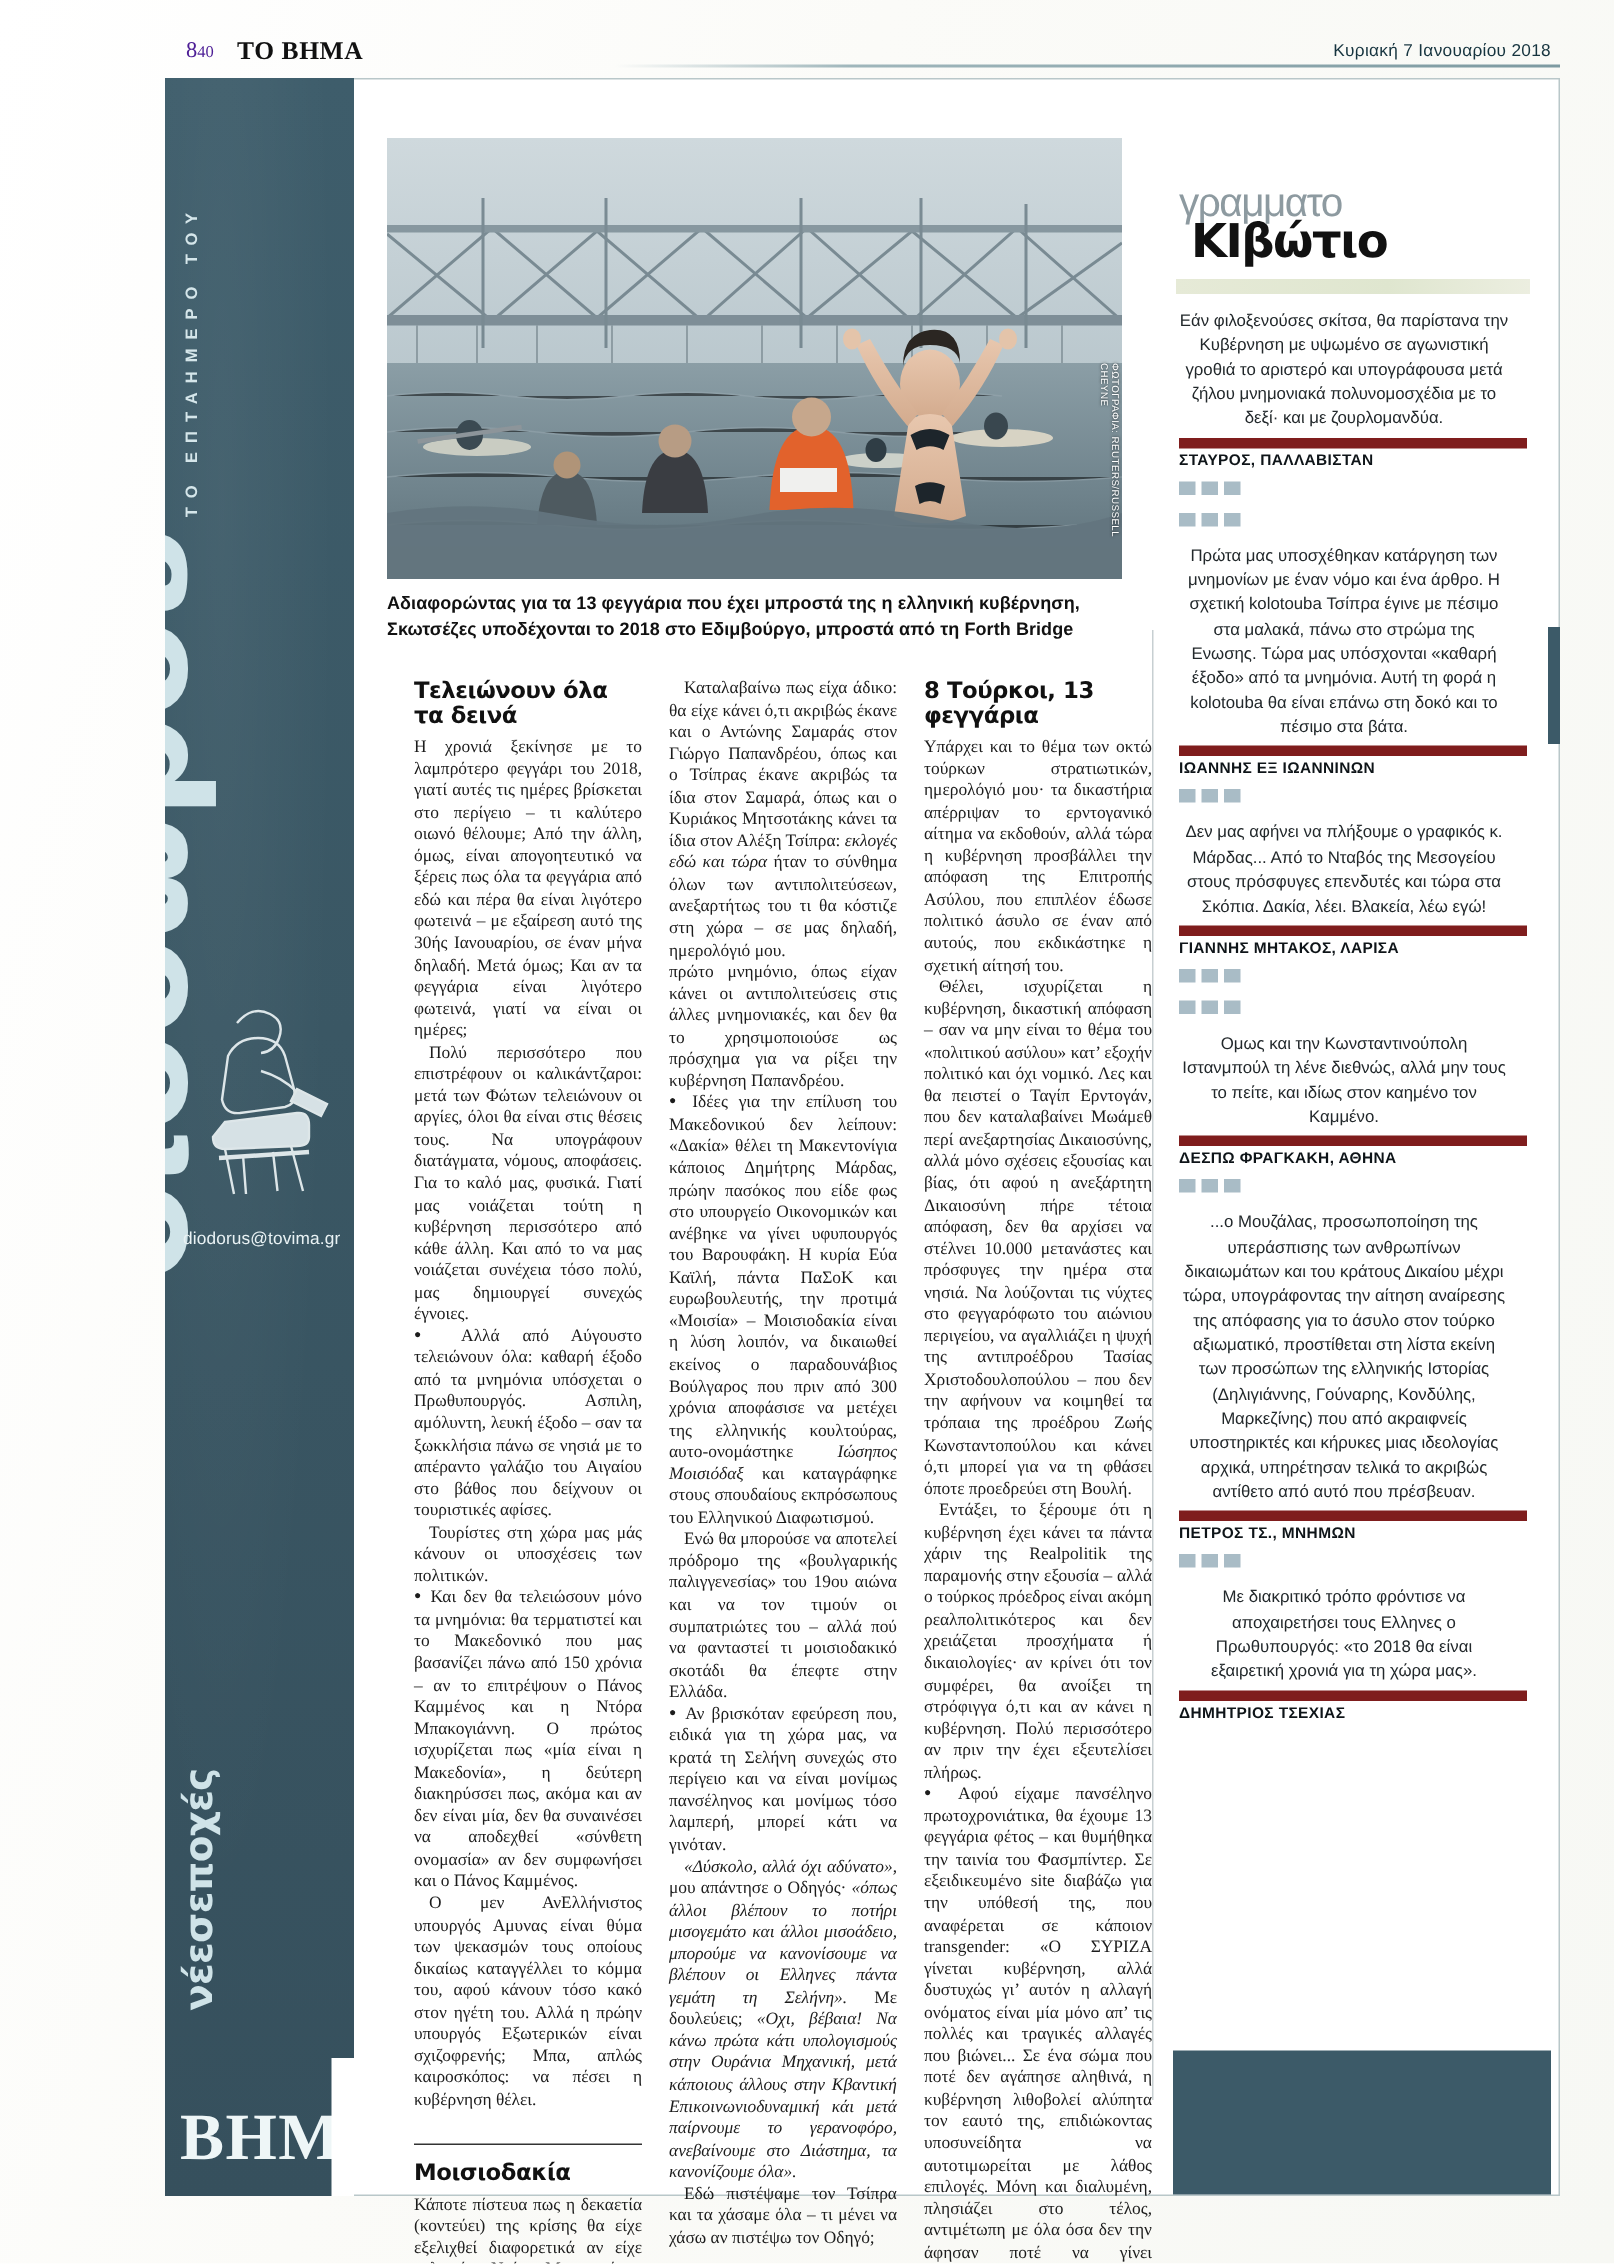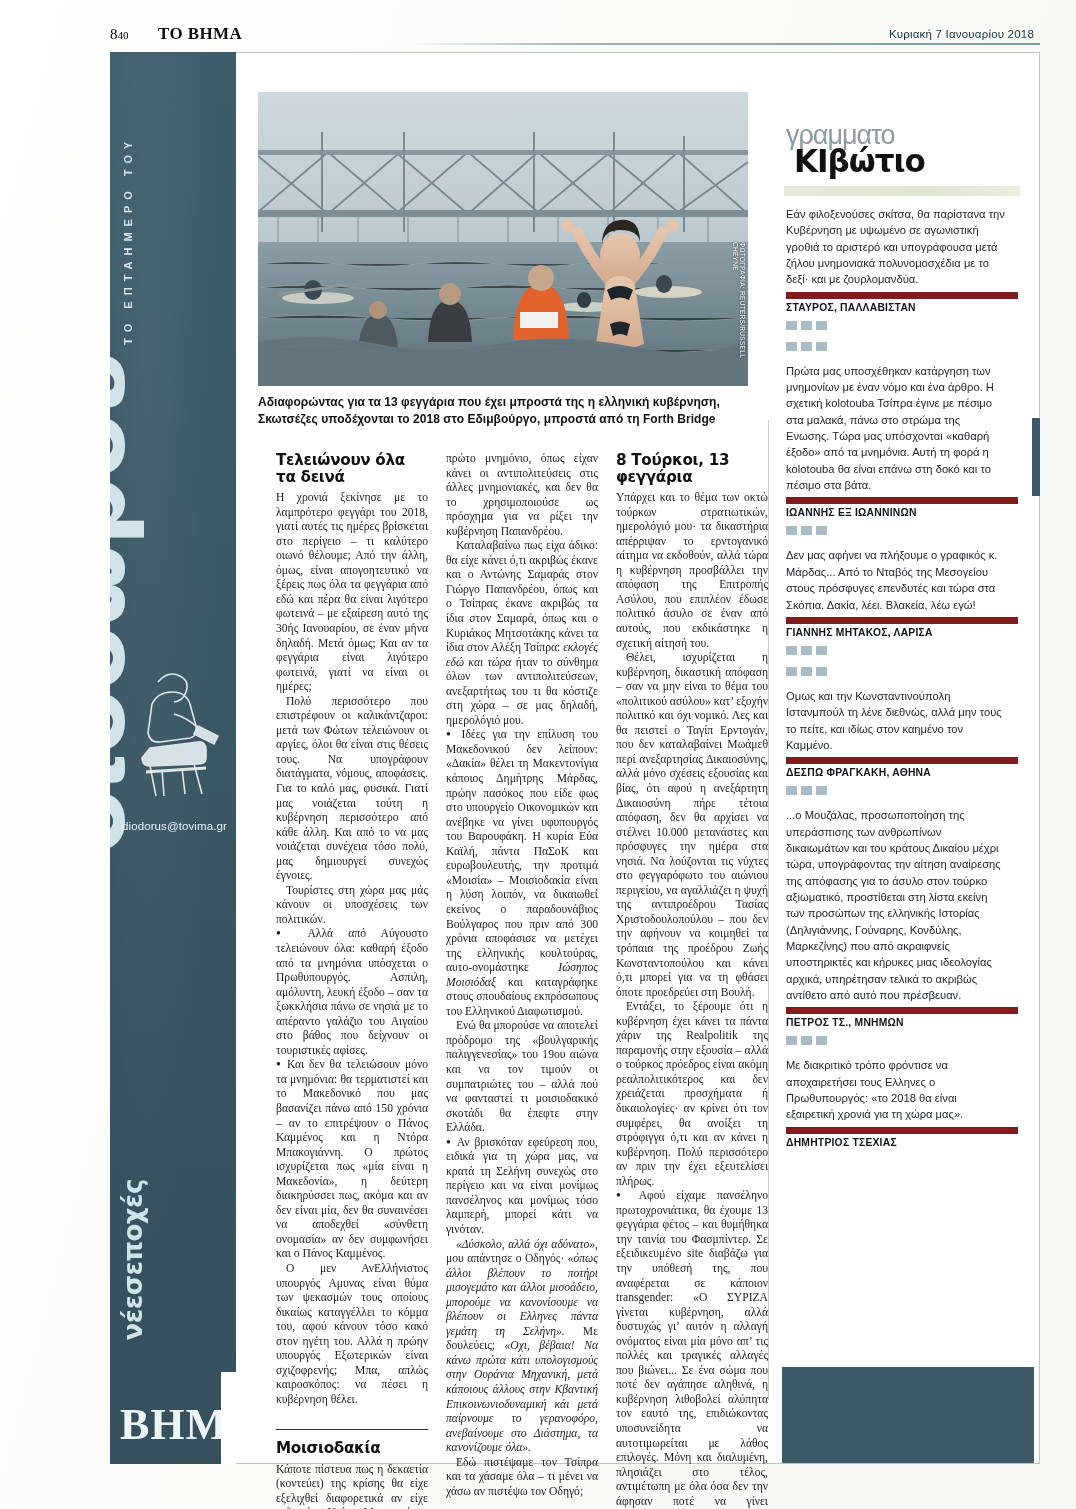--- a/index.html
+++ b/index.html
@@ -21,23 +21,23 @@
     position:absolute; inset:0;
     background:linear-gradient(105deg,#ffffff 0%,#fbfbf8 40%,#f7f8f4 100%);
     pointer-events:none;
   }
 
   
   .folio {
     position:absolute; left:110px; top:24px; width:930px; height:22px;
   }
   .folio-num {
-    position:absolute; left:0; top:2px;
+    position:absolute; left:14px; top:2px;
     font-family:"Liberation Serif", serif;
-    font-size:15px; color:#000000;
+    font-size:15px; color:#4c1d95;
   }
   .folio-num .sub { font-size:11px; }
   .folio-title {
     position:absolute; left:48px; top:0px;
     font-family:"Liberation Serif", serif;
     font-weight:bold; font-size:17px; letter-spacing:.4px; color:#111;
   }
   .folio-date {
     position:absolute; right:6px; top:4px;
     font-size:11.5px; color:#16343f; letter-spacing:.2px;
@@ -174,21 +174,21 @@
     font-weight:bold; font-size:31px; color:#111; letter-spacing:-1px;
     position:absolute; left:10px; top:23px;
   }
   .sb-rule {
     position:absolute; left:2px; top:128px; width:236px; height:10px;
     background:linear-gradient(90deg,#e6ead7,#dfe6cf 60%,#eceee0);
   }
   .sb-body { position:absolute; left:4px; top:148px; width:232px; }
   .letter { margin-bottom:4px; }
   .letter p {
-    font-size:11.2px; line-height:1.46; margin:0 12px 4px 0; color:#22282b;
+    font-size:11.2px; line-height:1.46; margin:0 12px 4px 0; color:#22282b;text-align:center;
   }
   .letter .author {
     font-size:10.3px; font-weight:bold; color:#0e1418;
     letter-spacing:.25px;
     border-top:7px solid #7f1d1d;
     padding-top:3px; margin-top:2px;
   }
   .sep { margin:8px 0 12px 0; display:flex; gap:4px; }
   .sep i { display:block; width:11px; height:9px; background:#a9bcc6; }
   .sb-tab {
@@ -327,31 +327,31 @@
     </div>
 
     <div class="caption">Αδιαφορώντας για τα 13 φεγγάρια που έχει μπροστά της η ελληνική κυβέρνηση, Σκωτσέζες υποδέχονται το 2018 στο Εδιμβούργο, μπροστά από τη Forth Bridge</div>
 
     <div class="cols">
 
       <div class="col col1">
         <h2 class="hd">Τελειώνουν όλα τα δεινά</h2>
         <p class="body noind">Η χρονιά ξεκίνησε με το λαμπρότερο φεγγάρι του 2018, γιατί αυτές τις ημέρες βρίσκεται στο περίγειο – τι καλύτερο οιωνό θέλουμε; Από την άλλη, όμως, είναι απογοητευτικό να ξέρεις πως όλα τα φεγγάρια από εδώ και πέρα θα είναι λιγότερο φωτεινά – με εξαίρεση αυτό της 30ής Ιανουαρίου, σε έναν μήνα δηλαδή. Μετά όμως; Και αν τα φεγγάρια είναι λιγότερο φωτεινά, γιατί να είναι οι ημέρες;</p>
         <p class="body">Πολύ περισσότερο που επιστρέφουν οι καλικάντζαροι: μετά των Φώτων τελειώνουν οι αργίες, όλοι θα είναι στις θέσεις τους. Να υπογράφουν διατάγματα, νόμους, αποφάσεις. Για το καλό μας, φυσικά. Γιατί μας νοιάζεται τούτη η κυβέρνηση περισσότερο από κάθε άλλη. Και από το να μας νοιάζεται συνέχεια τόσο πολύ, μας δημιουργεί συνεχώς έγνοιες.</p>
+        <p class="body bullet">Αλλά από Αύγουστο τελειώνουν όλα: καθαρή έξοδο από τα μνημόνια υπόσχεται ο Πρωθυπουργός. Ασπιλη, αμόλυντη, λευκή έξοδο – σαν τα ξωκκλήσια πάνω σε νησιά με το απέραντο γαλάζιο του Αιγαίου στο βάθος που δείχνουν οι τουριστικές αφίσες.</p>
         <p class="body">Τουρίστες στη χώρα μας μάς κάνουν οι υποσχέσεις των πολιτικών.</p>
-        <p class="body bullet">Αλλά από Αύγουστο τελειώνουν όλα: καθαρή έξοδο από τα μνημόνια υπόσχεται ο Πρωθυπουργός. Ασπιλη, αμόλυντη, λευκή έξοδο – σαν τα ξωκκλήσια πάνω σε νησιά με το απέραντο γαλάζιο του Αιγαίου στο βάθος που δείχνουν οι τουριστικές αφίσες.</p>
         <p class="body bullet">Και δεν θα τελειώσουν μόνο τα μνημόνια: θα τερματιστεί και το Μακεδονικό που μας βασανίζει πάνω από 150 χρόνια – αν το επιτρέψουν ο Πάνος Καμμένος και η Ντόρα Μπακογιάννη. Ο πρώτος ισχυρίζεται πως «μία είναι η Μακεδονία», η δεύτερη διακηρύσσει πως, ακόμα και αν δεν είναι μία, δεν θα συναινέσει να αποδεχθεί «σύνθετη ονομασία» αν δεν συμφωνήσει και ο Πάνος Καμμένος.</p>
         <p class="body">Ο μεν ΑνΕλλήνιστος υπουργός Αμυνας είναι θύμα των ψεκασμών τους οποίους δικαίως καταγγέλλει το κόμμα του, αφού κάνουν τόσο κακό στον ηγέτη του. Αλλά η πρώην υπουργός Εξωτερικών είναι σχιζοφρενής; Μπα, απλώς καιροσκόπος: να πέσει η κυβέρνηση θέλει.</p>
         <h2 class="hd spaced">Μοισιοδακία</h2>
         <p class="body noind">Κάποτε πίστευα πως η δεκαετία (κοντεύει) της κρίσης θα είχε εξελιχθεί διαφορετικά αν είχε εκλεγεί η Ντόρα Μπακογιάννη αρχηγός της ΝΔ το 2009 και όχι ο Αντώνης Σαμαράς – πίστευα δηλαδή πως αυτή θα είχε αποδεχθεί το</p>
       </div>
 
       <div class="col col2">
+        <p class="body">Καταλαβαίνω πως είχα άδικο: θα είχε κάνει ό,τι ακριβώς έκανε και ο Αντώνης Σαμαράς στον Γιώργο Παπανδρέου, όπως και ο Τσίπρας έκανε ακριβώς τα ίδια στον Σαμαρά, όπως και ο Κυριάκος Μητσοτάκης κάνει τα ίδια στον Αλέξη Τσίπρα: <i>εκλογές εδώ και τώρα</i> ήταν το σύνθημα όλων των αντιπολιτεύσεων, ανεξαρτήτως του τι θα κόστιζε στη χώρα – σε μας δηλαδή, ημερολόγιό μου.</p>
         <p class="body noind">πρώτο μνημόνιο, όπως είχαν κάνει οι αντιπολιτεύσεις στις άλλες μνημονιακές, και δεν θα το χρησιμοποιούσε ως πρόσχημα για να ρίξει την κυβέρνηση Παπανδρέου.</p>
-        <p class="body">Καταλαβαίνω πως είχα άδικο: θα είχε κάνει ό,τι ακριβώς έκανε και ο Αντώνης Σαμαράς στον Γιώργο Παπανδρέου, όπως και ο Τσίπρας έκανε ακριβώς τα ίδια στον Σαμαρά, όπως και ο Κυριάκος Μητσοτάκης κάνει τα ίδια στον Αλέξη Τσίπρα: <i>εκλογές εδώ και τώρα</i> ήταν το σύνθημα όλων των αντιπολιτεύσεων, ανεξαρτήτως του τι θα κόστιζε στη χώρα – σε μας δηλαδή, ημερολόγιό μου.</p>
         <p class="body bullet">Ιδέες για την επίλυση του Μακεδονικού δεν λείπουν: «Δακία» θέλει τη Μακεντονίγια κάποιος Δημήτρης Μάρδας, πρώην πασόκος που είδε φως στο υπουργείο Οικονομικών και ανέβηκε να γίνει υφυπουργός του Βαρουφάκη. Η κυρία Εύα Καϊλή, πάντα ΠαΣοΚ και ευρωβουλευτής, την προτιμά «Μοισία» – Μοισιοδακία είναι η λύση λοιπόν, να δικαιωθεί εκείνος ο παραδουνάβιος Βούλγαρος που πριν από 300 χρόνια αποφάσισε να μετέχει της ελληνικής κουλτούρας, αυτο-ονομάστηκε <i>Ιώσηπος Μοισιόδαξ</i> και καταγράφηκε στους σπουδαίους εκπρόσωπους του Ελληνικού Διαφωτισμού.</p>
         <p class="body">Ενώ θα μπορούσε να αποτελεί πρόδρομο της «βουλγαρικής παλιγγενεσίας» του 19ου αιώνα και να τον τιμούν οι συμπατριώτες του – αλλά πού να φανταστεί τι μοισιοδακικό σκοτάδι θα έπεφτε στην Ελλάδα.</p>
         <p class="body bullet">Αν βρισκόταν εφεύρεση που, ειδικά για τη χώρα μας, να κρατά τη Σελήνη συνεχώς στο περίγειο και να είναι μονίμως πανσέληνος και μονίμως τόσο λαμπερή, μπορεί κάτι να γινόταν.</p>
         <p class="body"><i>«Δύσκολο, αλλά όχι αδύνατο»</i>, μου απάντησε ο Οδηγός· <i>«όπως άλλοι βλέπουν το ποτήρι μισογεμάτο και άλλοι μισοάδειο, μπορούμε να κανονίσουμε να βλέπουν οι Ελληνες πάντα γεμάτη τη Σελήνη».</i> Με δουλεύεις; <i>«Οχι, βέβαια! Να κάνω πρώτα κάτι υπολογισμούς στην Ουράνια Μηχανική, μετά κάποιους άλλους στην Κβαντική Επικοινωνιοδυναμική κάι μετά παίρνουμε το γερανοφόρο, ανεβαίνουμε στο Διάστημα, τα κανονίζουμε όλα».</i></p>
         <p class="body">Εδώ πιστέψαμε τον Τσίπρα και τα χάσαμε όλα – τι μένει να χάσω αν πιστέψω τον Οδηγό;</p>
       </div>
 
       <div class="col col3">
         <h2 class="hd">8 Τούρκοι, 13 φεγγάρια</h2>
         <p class="body noind">Υπάρχει και το θέμα των οκτώ τούρκων στρατιωτικών, ημερολόγιό μου· τα δικαστήρια απέρριψαν το ερντογανικό αίτημα να εκδοθούν, αλλά τώρα η κυβέρνηση προσβάλλει την απόφαση της Επιτροπής Ασύλου, που επιπλέον έδωσε πολιτικό άσυλο σε έναν από αυτούς, που εκδικάστηκε η σχετική αίτησή του.</p>

